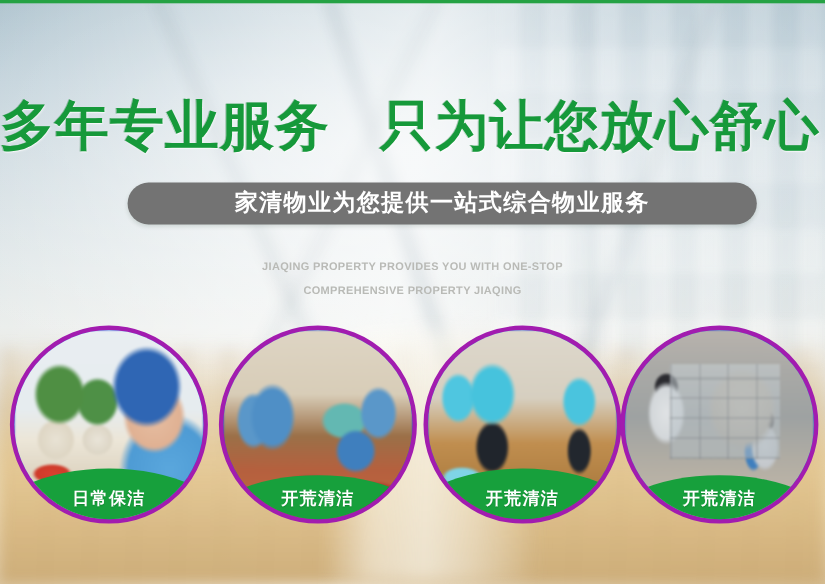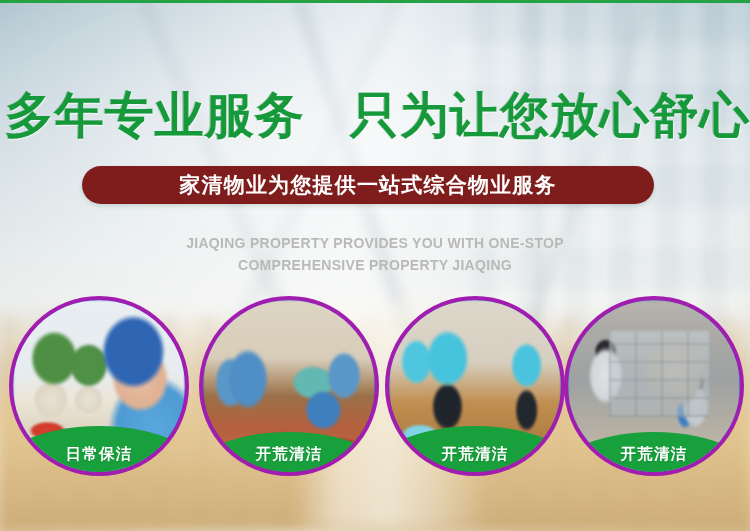--- a/index.html
+++ b/index.html
@@ -113,41 +113,41 @@
     left: 0; top: 0;
     width: 750px; height: 3px;
     background: #25a244;
   }
 
   
   .headline {
     position: absolute;
     left: 0; top: 86px;
     width: 750px;
-    text-align: right;
+    text-align: left;
     font-size: 49px;
     line-height: 58px;
     font-weight: bold;
     letter-spacing: 1px;
     color: #16993a;
     text-shadow:
       0 1px 0 rgba(255,255,255,0.55),
       1px 1px 2px rgba(255,255,255,0.5),
       -1px 0 0 rgba(12,110,42,0.35);
     white-space: nowrap;
   }
   .headline .gap { display: inline-block; width: 16px; }
 
   
   .pill {
     position: absolute;
-    left: 82px; top: 166px;
+    left: 116px; top: 166px;
     width: 572px; height: 38px;
     border-radius: 19px;
-    background: #7f1d1d;
+    background: #737373;
     box-shadow: 0 2px 4px rgba(40,70,50,0.16);
   }
   .pill-text {
     display: block;
     width: 100%;
     text-align: center;
     color: #ffffff;
     font-size: 21px;
     line-height: 38px;
     font-weight: bold;
@@ -155,21 +155,21 @@
     white-space: nowrap;
   }
 
   
   .subtitle {
     position: absolute;
     left: 0; top: 232px;
     width: 750px;
     text-align: center;
     color: #b9bab6;
-    font-size: 14px;
+    font-size: 10px;
     line-height: 22px;
     font-weight: bold;
     letter-spacing: 0.3px;
   }
   .subtitle span { display: block; }
 
   
   .circles {
     position: absolute;
     left: 0; top: 296px;

